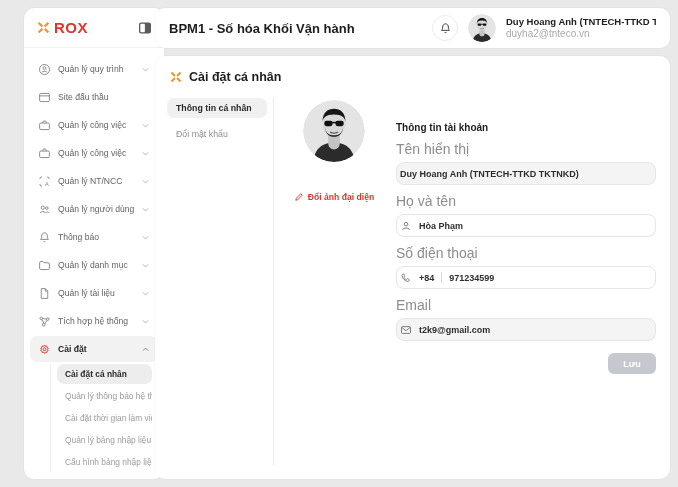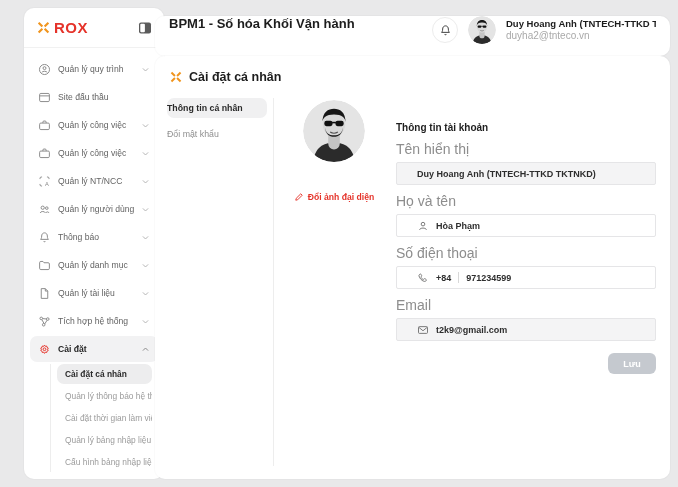--- a/index.html
+++ b/index.html
@@ -31,51 +31,51 @@
   .nav-item.active { background:#f2f2f3; }
   .nav-item.active .ni-label { color:#262626; font-weight:700; }
   .submenu { margin:2px 6px 0 20px; border-left:1px solid #ededed; padding-left:6px; }
   .sub-item {
     font-size:8.4px; color:#9b9b9b; padding:5px 8px; margin-bottom:2px;
     border-radius:7px; cursor:pointer; white-space:nowrap; overflow:hidden;
   }
   .sub-item.active { background:#ededee; color:#2a2a2a; font-weight:700; }
 
   
-  #header { left:155px; top:8px; width:515px; height:40px; display:flex; align-items:flex-start; padding:0 14px;margin-top:8px; }
+  #header { left:155px; top:8px; width:515px; height:40px; display:flex; align-items:center; padding:0 14px; }
   .hdr-title { font-size:13px; font-weight:700; color:#1d1d1d; }
   .hdr-right { margin-left:auto; display:flex; align-items:center; gap:10px; }
   .bell-wrap { width:26px; height:26px; border:1px solid #ececec; border-radius:50%; display:flex; align-items:center; justify-content:center; cursor:pointer; }
   .hdr-avatar { width:28px; height:28px; border-radius:50%; overflow:hidden; flex:none; cursor:pointer; }
   .hdr-user { line-height:1.25; max-width:150px; }
   .hdr-user .u-name { font-size:9.5px; font-weight:700; color:#1c1c1c; white-space:nowrap; overflow:hidden; }
   .hdr-user .u-mail { font-size:10px; color:#a9a9a9; }
 
   
   #main { left:155px; top:56px; width:515px; height:423px; padding:12px 12px; }
   .page-title-row { display:flex; align-items:center; gap:6px; margin:2px 0 12px 2px; }
   .page-title-row .pt-icon { width:14px; height:14px; }
   .page-title { font-size:12.5px; font-weight:700; color:#1d1d1d; }
   .content-row { display:flex; align-items:flex-start; height:370px; }
   .tabs-col { width:100px; flex:none; padding-top:2px; }
   .tab {
-    font-size:8.8px; padding:5px 0; border-radius:7px; margin-bottom:6px;
+    font-size:8.8px; padding:5px 9px; border-radius:7px; margin-bottom:6px;
     color:#8f8f8f; cursor:pointer; white-space:nowrap;
   }
   .tab.active { background:#f0f0f1; color:#2a2a2a; font-weight:700; }
   .v-divider { width:1px; align-self:stretch; background:#ededed; margin:2px 8px 0 6px; }
   .avatar-col { width:104px; flex:none; display:flex; flex-direction:column; align-items:center; padding-top:4px;gap:14px; }
   .big-avatar { width:62px; height:62px; border-radius:50%; overflow:hidden; }
   .avatar-link { margin-top:16px; display:flex; align-items:center; gap:4px; color:#e5332a; font-size:8.6px; font-weight:700; cursor:pointer; }
   .form-col { flex:1; padding:2px 2px 0 10px;margin-top:24px; }
   .section-title { font-size:10px; font-weight:700; color:#1e1e1e; margin-bottom:4px; }
   .f-label { font-size:14px; color:#8d8d8d; margin:8px 0 5px; }
   .f-input {
-    height:23px; border:1px solid #e5e5e7; border-radius:2px; background:#fff;
-    display:flex; align-items:center; padding:0 20px; font-size:9px; color:#2e2e2e; font-weight:600;
+    height:23px; border:1px solid #e5e5e7; border-radius:8px; background:#fff;
+    display:flex; align-items:center; padding:0 3px; font-size:9px; color:#2e2e2e; font-weight:600;
   }
   .f-input.disabled { background:#f4f4f5; }
   .f-input .in-icon { width:12px; height:12px; margin-right:7px; flex:none; display:flex; }
   .phone-sep { width:1px; height:11px; background:#d8d8d8; margin:0 7px; }
   .form-actions { display:flex; justify-content:flex-end; margin-top:12px; }
   .save-btn {
     min-width:48px; height:21px; border:none; border-radius:6px;
     background:#c5c9cf; color:#ffffff; font-size:9px; font-weight:600;
     font-family:Liberation Sans, sans-serif; cursor:pointer; padding:0 12px;
   }

